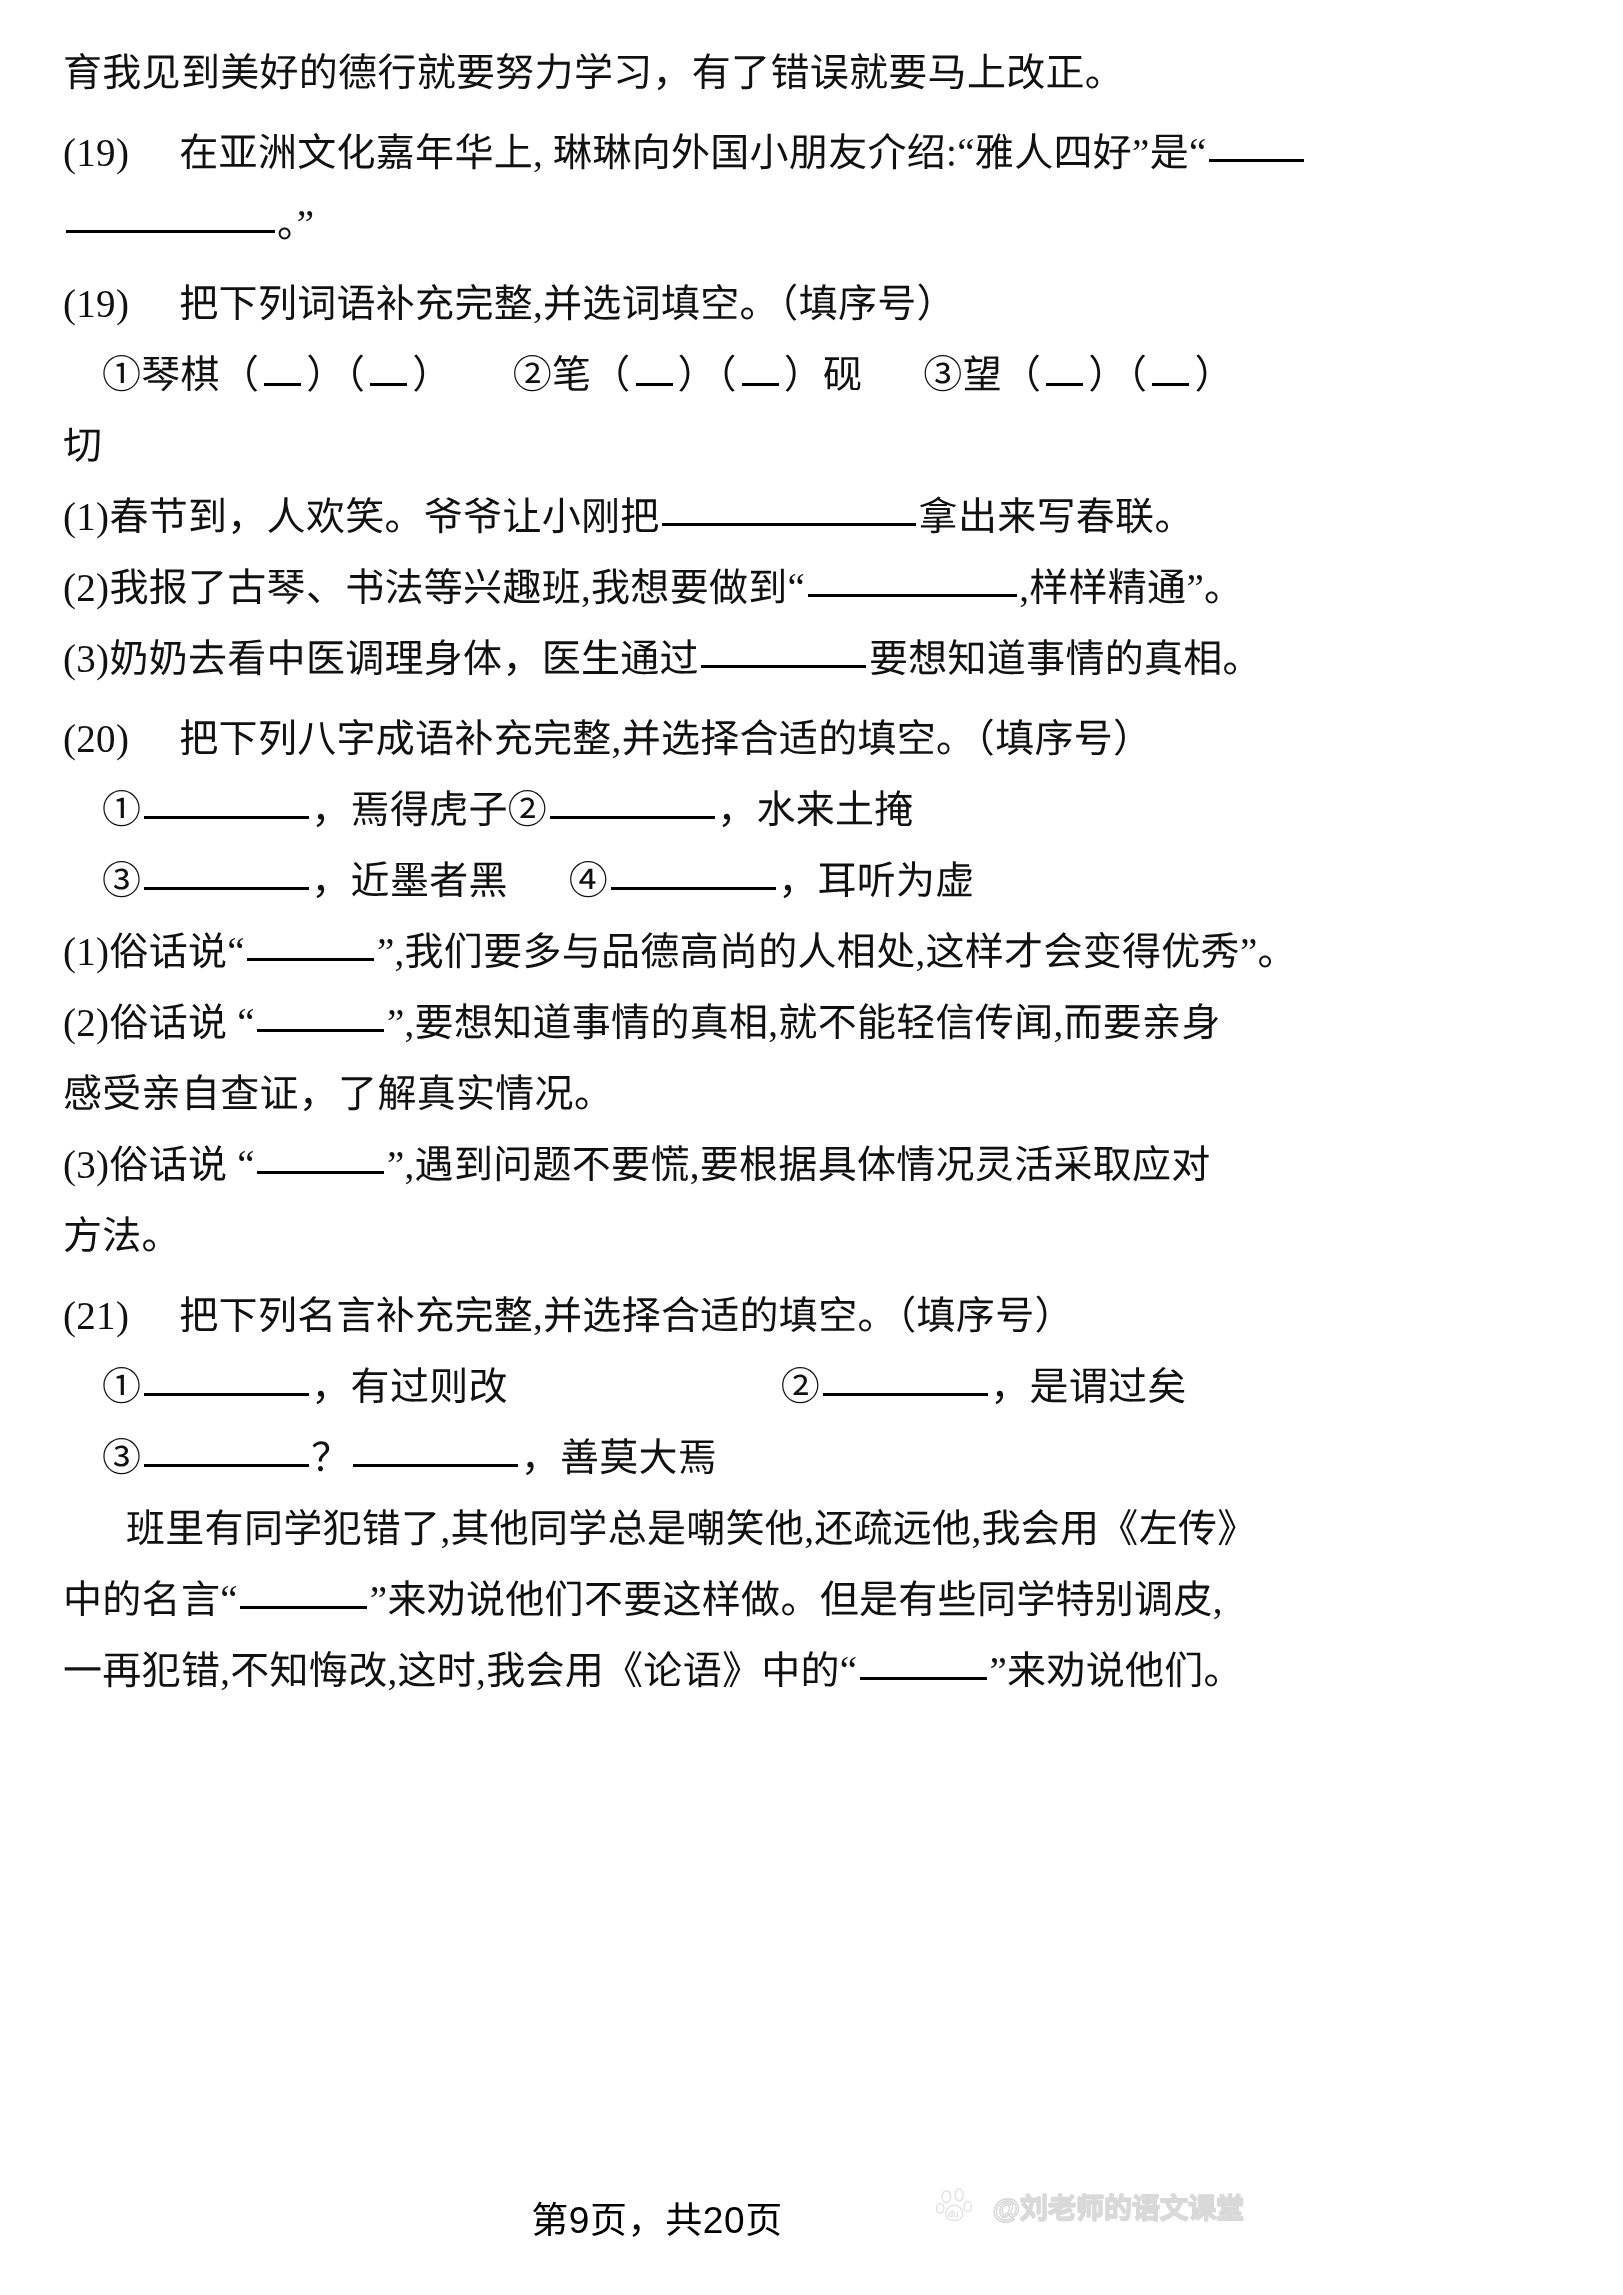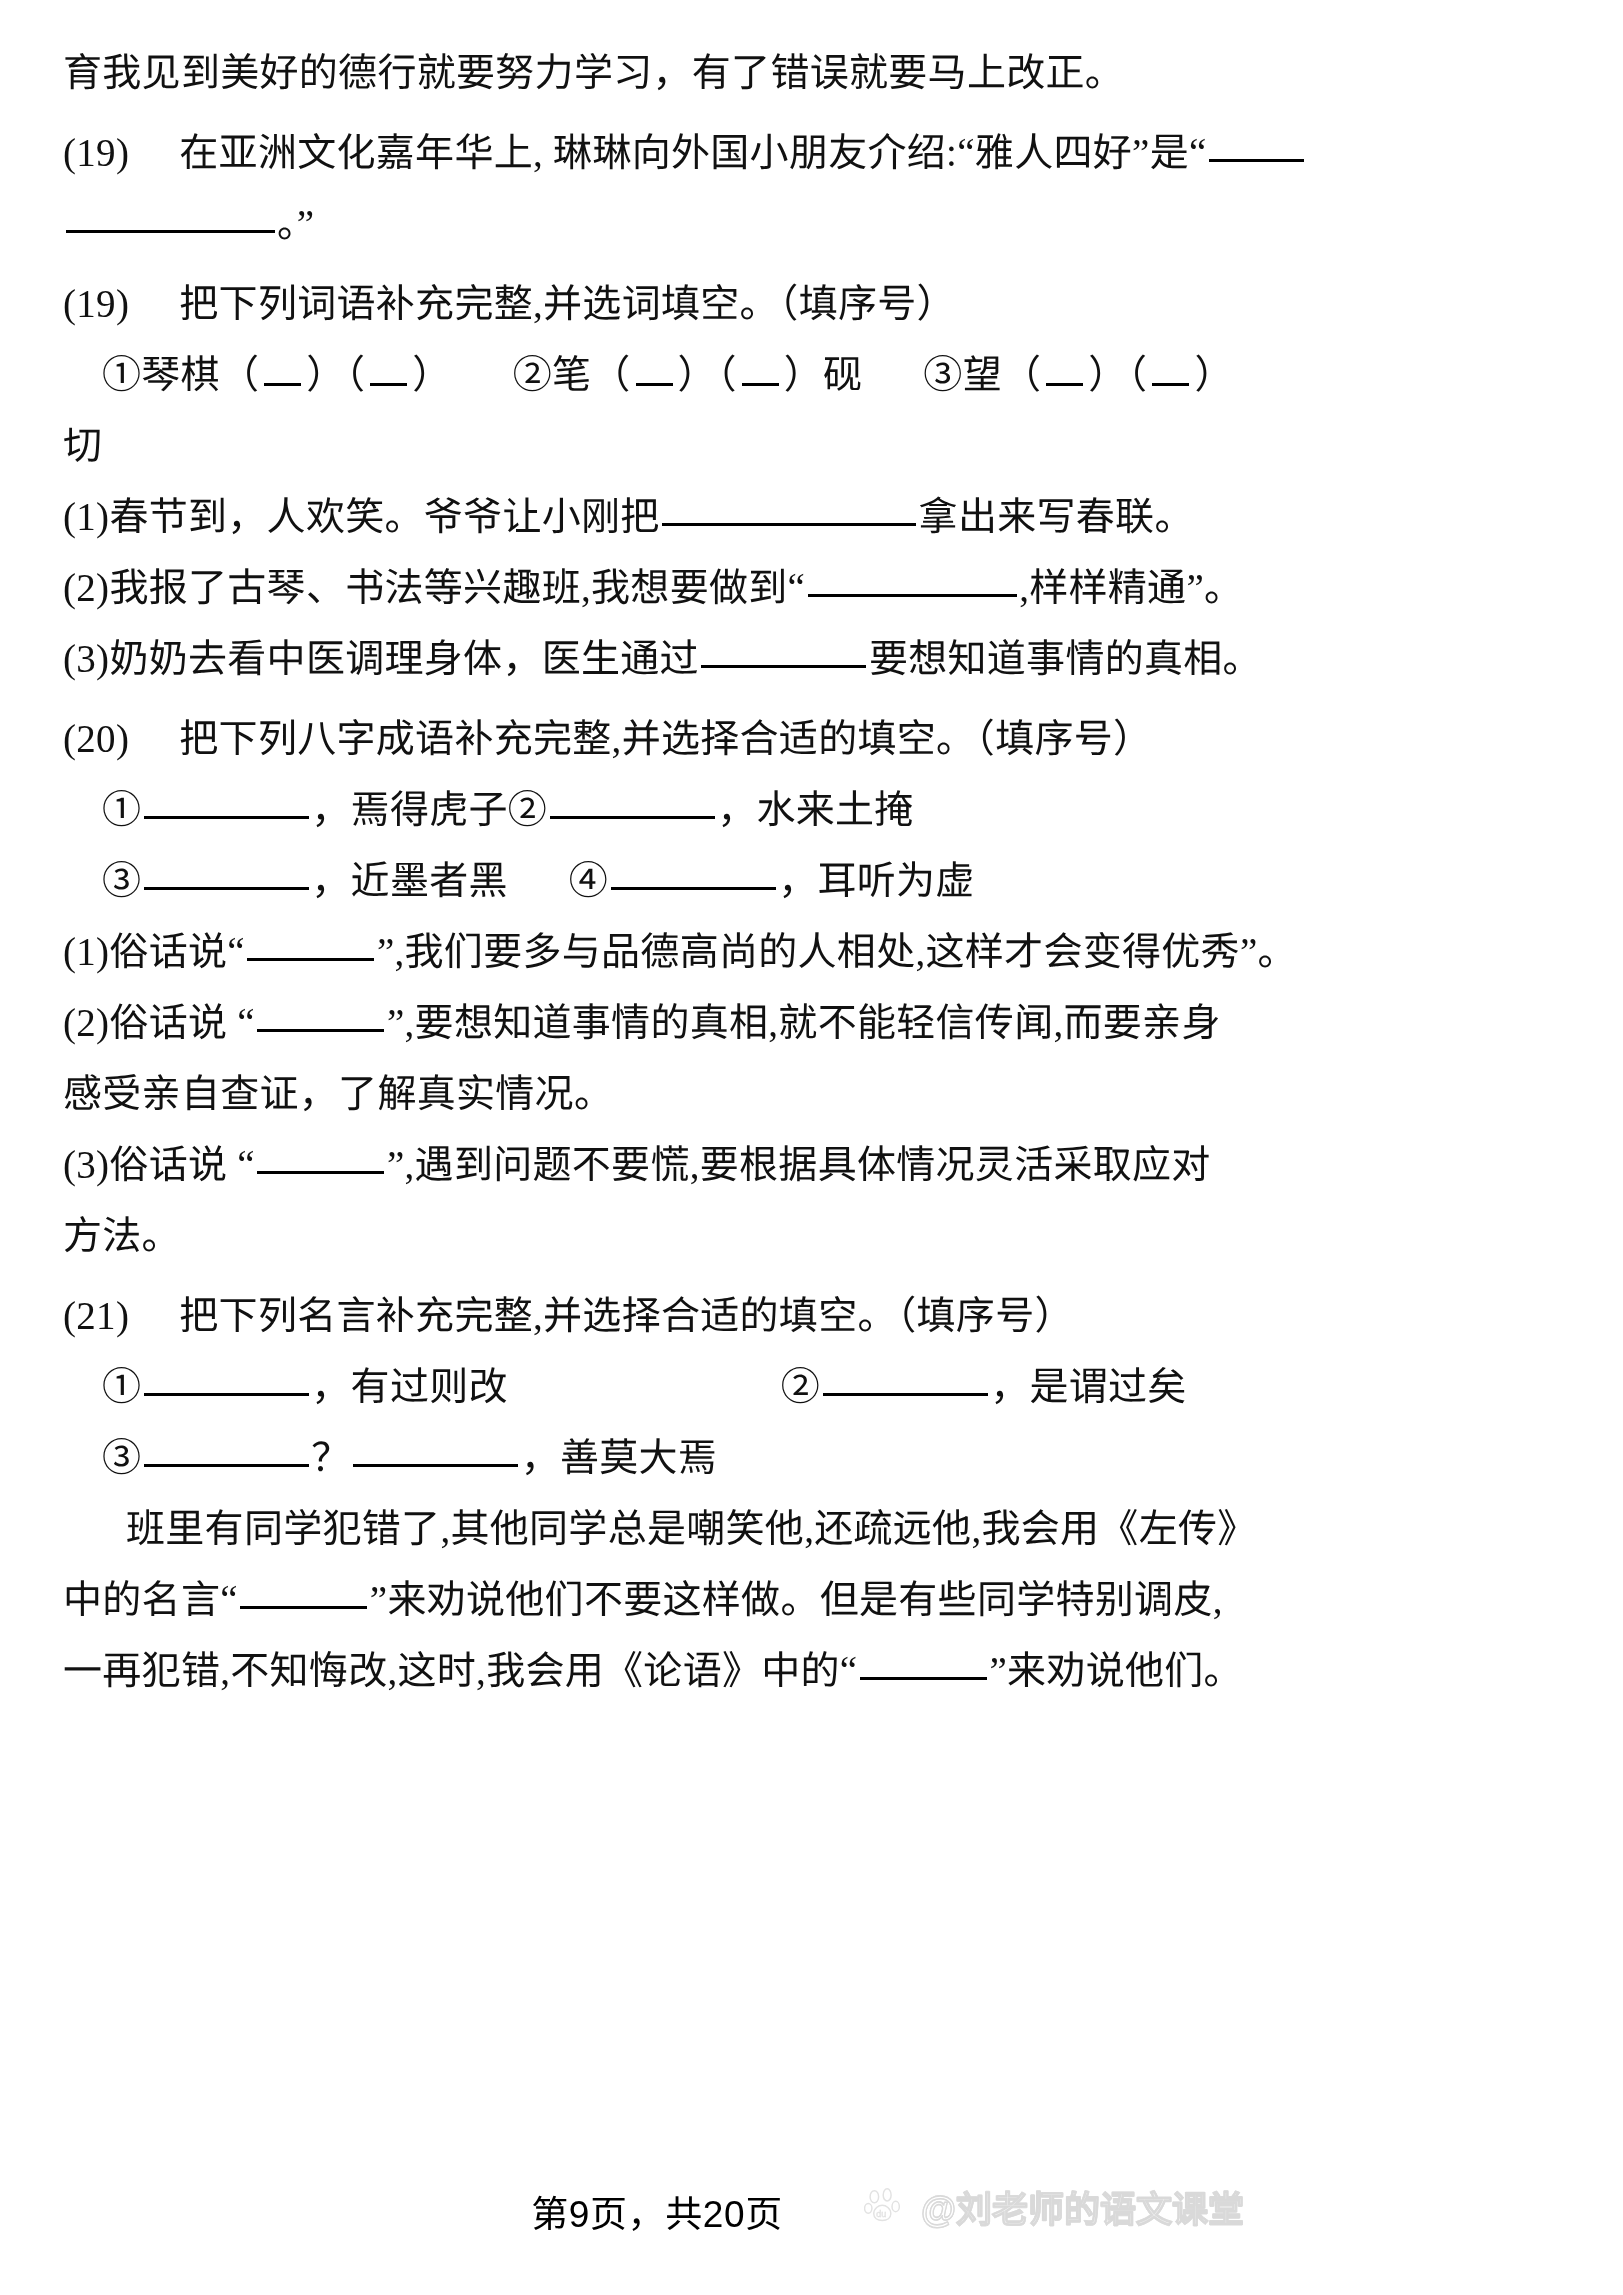--- a/index.html
+++ b/index.html
@@ -65,21 +65,21 @@
   .gap-sm { display:inline-block; width: 30px; }
   .gap-md { display:inline-block; width: 61px; }
   .gap-xl { display:inline-block; width: 273px; }
 
   .circnum { font-size: 39px; }
 
   
   #footer {
     position: absolute;
     left: 0;
-    bottom: 50px;
+    bottom: 44px;
     width: 1314px;
     height: 70px;
   }
   #page-number {
     position: absolute;
     left: 0; right: 0;
     top: 9px;
     text-align: center;
     font-family: "Liberation Sans", "DejaVu Sans", sans-serif;
     font-size: 37px;
@@ -90,21 +90,21 @@
     position: absolute;
     right: 70px;
     top: 5px;
     display: flex;
     align-items: center;
     gap: 18px;
     opacity: 1;
   }
   #watermark .wm-text {
     font-family: "Liberation Sans", "DejaVu Sans", sans-serif;
-    font-size: 36px;
+    font-size: 28px;
     font-weight: 700;
     color: #ffffff;
     -webkit-text-stroke: 1.3px #d9d9d9;
     text-shadow:
       0.6px 0 0 #dddddd, -0.6px 0 0 #dddddd,
       0 0.6px 0 #dddddd, 0 -0.6px 0 #dddddd;
     white-space: nowrap;
     text-align: right;
   }
   #watermark .paw {

